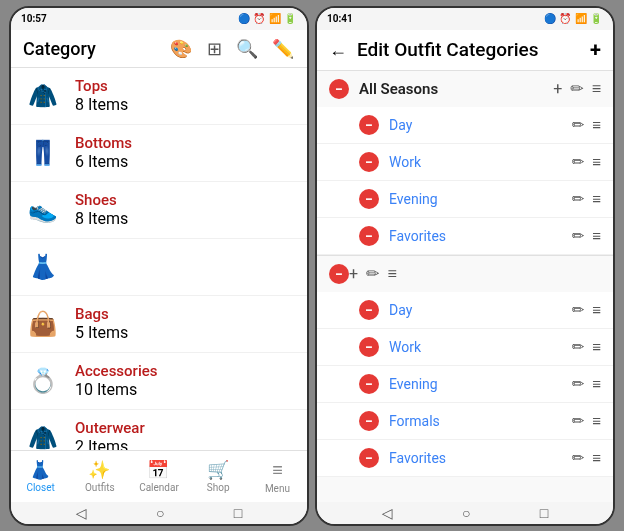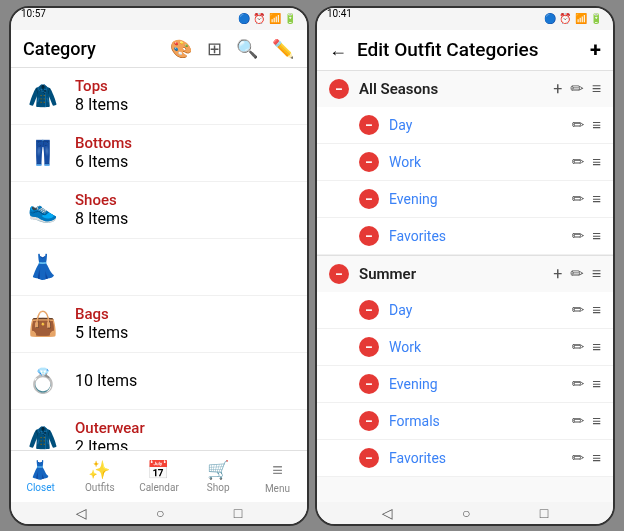--- a/index.html
+++ b/index.html
@@ -21,23 +21,24 @@
       overflow: hidden;
       border: 2px solid #333;
       display: flex;
       flex-direction: column;
     }
     .status-bar {
       background: #f5f5f5;
       height: 22px;
       display: flex;
       justify-content: space-between;
+      align-items: center;
       padding: 0 10px;
       font-size: 10px;
-      font-weight: 400;
+      font-weight: 700;
       gap: 28px;
     }
     .status-icons {
       display: flex;
       gap: 3px;
       align-items: center;
       font-size: 10px;
     }
     
     .left-phone .app-header {
@@ -273,20 +274,21 @@
     <div class="category-item">
       <div class="category-img">👜</div>
       <div class="category-text">
         <div class="name">Bags</div>
         <div class="count">5 Items</div>
       </div>
     </div>
     <div class="category-item">
       <div class="category-img">💍</div>
       <div class="category-text">
+        <div class="name">Accessories</div>
         <div class="count">10 Items</div>
       </div>
     </div>
     <div class="category-item">
       <div class="category-img">🧥</div>
       <div class="category-text">
         <div class="name">Outerwear</div>
         <div class="count">2 Items</div>
       </div>
     </div>
@@ -383,21 +385,20 @@
       <div class="item-actions">
         <span>✏</span>
         <span>≡</span>
       </div>
     </div>
 
     <div class="divider"></div>
 
     <div class="section-header">
       <div class="minus-btn">−</div>
-      <span class="section-name">Summer</span>
       <div class="section-actions">
         <span>+</span>
         <span>✏</span>
         <span>≡</span>
       </div>
     </div>
 
     <div class="outfit-item">
       <div class="minus-btn">−</div>
       <span class="item-name">Day</span>

